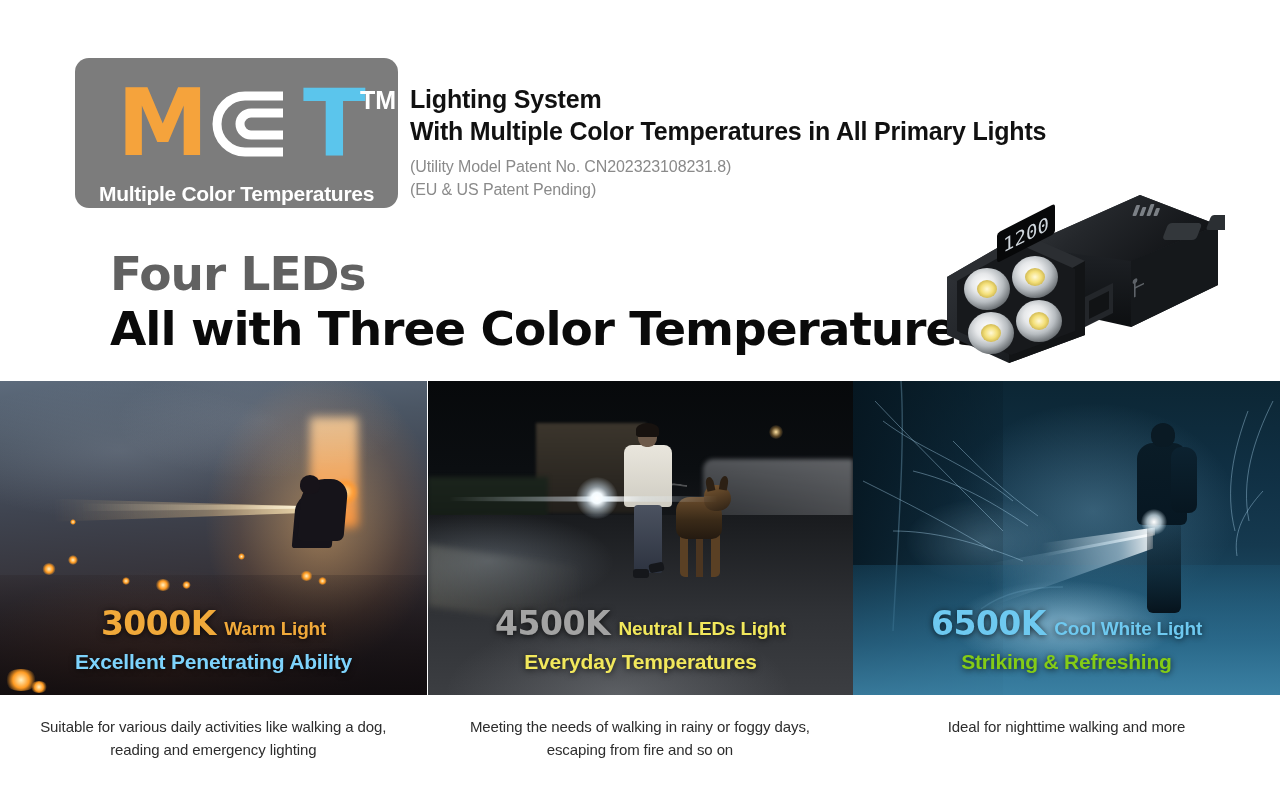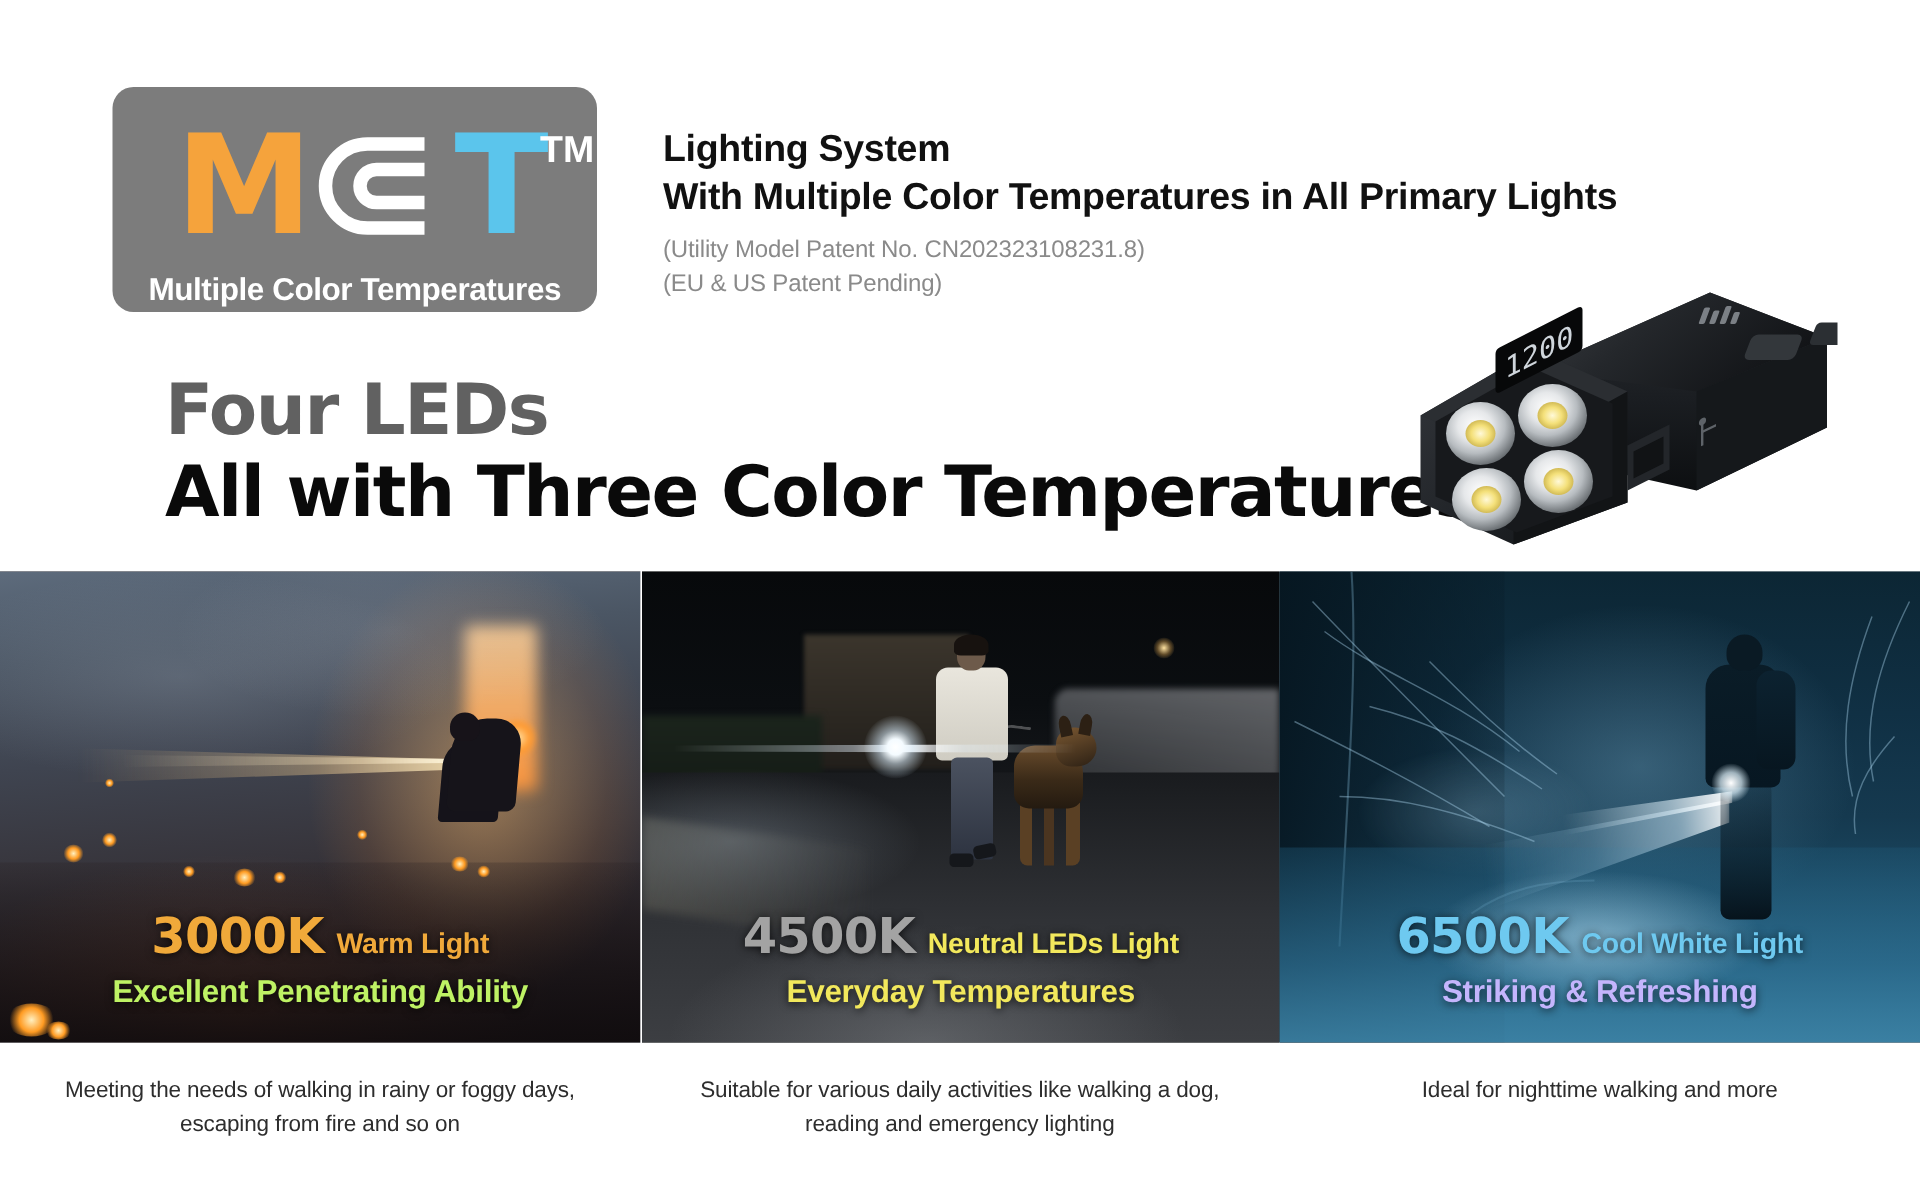--- a/index.html
+++ b/index.html
@@ -42,21 +42,21 @@
     font-size: 25px; font-weight: bold; color: #ffffff;
     letter-spacing: 0px;
   }
   .mct-sub {
     position: absolute; left: 0; top: 124px; width: 323px;
     text-align: center;
     color: #ffffff; font-size: 21px; font-weight: bold;
     letter-spacing: -0.3px;
   }
 
-  .header-text { position: absolute; left: 410px; top: 83px; width: 760px; margin-left: 32px; }
+  .header-text { position: absolute; left: 410px; top: 83px; width: 760px; }
   .header-title-1, .header-title-2 {
     color: #111111; font-size: 25px; font-weight: bold;
     letter-spacing: -0.2px; line-height: 32px;
   }
   .header-note {
     color: #8a8a8a; font-size: 16px; line-height: 23px;
     margin-top: 8px; letter-spacing: -0.1px;
   }
 
   
@@ -494,21 +494,21 @@
         <span class="ember" style="left:318px; top:196px; width:9px;  height:8px;"></span>
         <span class="ember" style="left:70px;  top:138px; width:6px;  height:6px;"></span>
         <span class="ember" style="left:4px;   top:288px; width:34px; height:22px;"></span>
         <span class="ember" style="left:30px;  top:300px; width:18px; height:12px;"></span>
       </div>
       <div class="panel-caption">
         <div class="caption-line1">
           <span class="kelvin" style="color:#f0a93a; text-shadow:0 1px 6px rgba(0,0,0,0.75);">3000K</span>
           <span class="lighttype" style="color:#f0a93a; text-shadow:0 1px 6px rgba(0,0,0,0.75);">Warm Light</span>
         </div>
-        <div class="caption-line2" style="color:#bef264; text-shadow:0 1px 6px rgba(0,0,0,0.75);text-align:center;">Excellent Penetrating Ability</div>
+        <div class="caption-line2" style="color:#7dd3fc; text-shadow:0 1px 6px rgba(0,0,0,0.75);text-align:center;">Excellent Penetrating Ability</div>
       </div>
     </div>
 
     <div class="panel gap"></div>
 
     <div class="panel p2">
       <div class="scene">
         <div class="p2-bg"></div>
         <div class="p2-building"></div>
         <div class="p2-hedge"></div>
@@ -576,24 +576,24 @@
           <div class="p3-pack"></div>
           <div class="p3-head"></div>
         </div>
         <div class="p3-torch-glow"></div>
       </div>
       <div class="panel-caption">
         <div class="caption-line1">
           <span class="kelvin" style="color:#6ec9f0; text-shadow:0 1px 6px rgba(0,0,0,0.7);">6500K</span>
           <span class="lighttype" style="color:#6ec9f0; text-shadow:0 1px 6px rgba(0,0,0,0.7);">Cool White Light</span>
         </div>
-        <div class="caption-line2" style="color:#c4b5fd; text-shadow:0 1px 6px rgba(0,0,0,0.7);">Striking &amp; Refreshing</div>
+        <div class="caption-line2" style="color:#84cc16; text-shadow:0 1px 6px rgba(0,0,0,0.7);">Striking &amp; Refreshing</div>
       </div>
     </div>
   </div>
 
   <div class="footers">
+    <div class="footer-col">Suitable for various daily activities like walking a dog, reading and emergency lighting</div>
     <div class="footer-col">Meeting the needs of walking in rainy or foggy days, escaping from fire and so on</div>
-    <div class="footer-col">Suitable for various daily activities like walking a dog, reading and emergency lighting</div>
     <div class="footer-col">Ideal for nighttime walking and more</div>
   </div>
 
 </div>
 
 </body></html>

